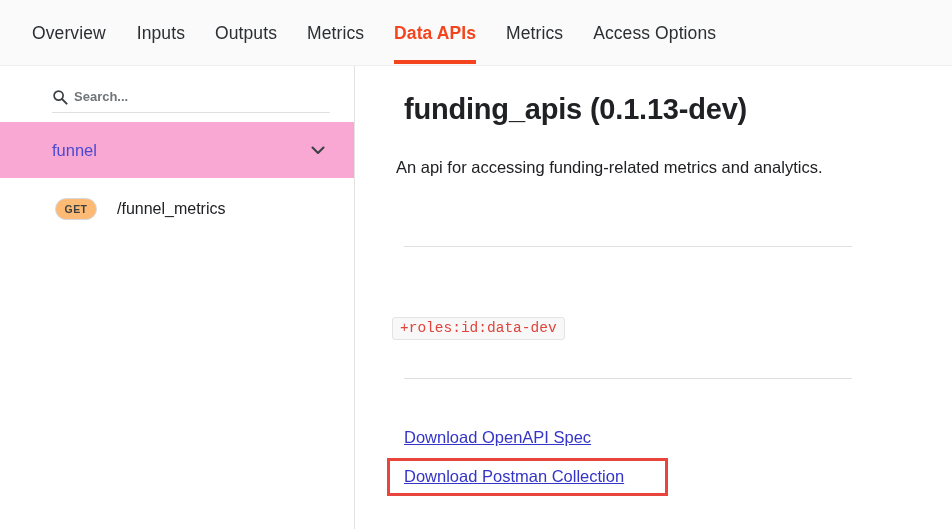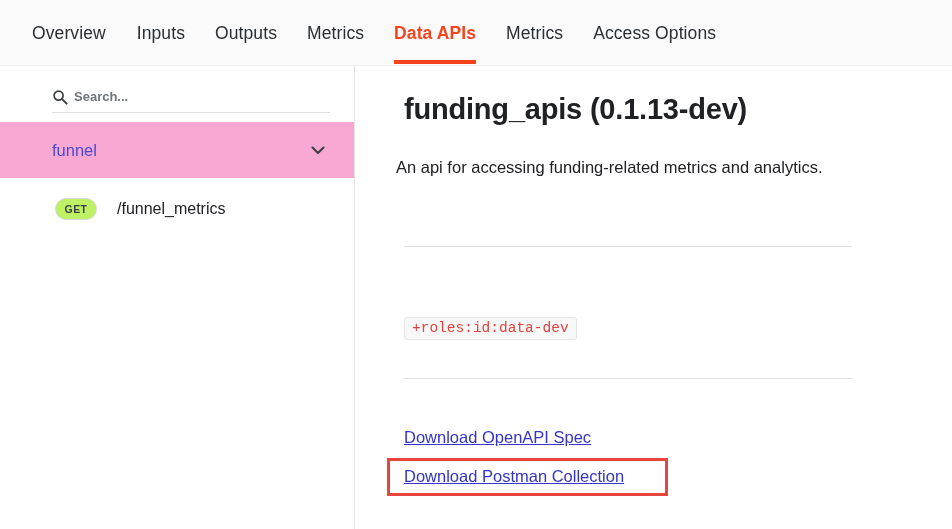--- a/index.html
+++ b/index.html
@@ -145,21 +145,21 @@
     display: flex;
     align-items: center;
     cursor: pointer;
   }
   #method-badge {
     margin-left: 55px;
     width: 42px;
     height: 22px;
     border: 1px solid #d7d9dc;
     border-radius: 11px;
-    background: #bef264;
+    background: #fdba74;
     display: flex;
     align-items: center;
     justify-content: center;
     font-size: 10.5px;
     font-weight: bold;
     color: #3c4043;
     letter-spacing: 0.4px;
     box-sizing: border-box;
     flex: 0 0 auto;
   }
@@ -222,21 +222,21 @@
     white-space: nowrap;
   }
   #contact-name {
     font-weight: bold;
   }
   #contact-role {
     font-weight: normal;
   }
   #roles-chip {
     position: absolute;
-    left: 48px;
+    left: 36px;
     top: 251px;
     display: inline-block;
     padding: 2px 7px 3px 7px;
     background: #f8f8f8;
     border: 1px solid #e4e4e4;
     border-radius: 3px;
     font-family: "Liberation Mono", monospace;
     font-size: 14.5px;
     color: #e0443c;
     white-space: nowrap;

